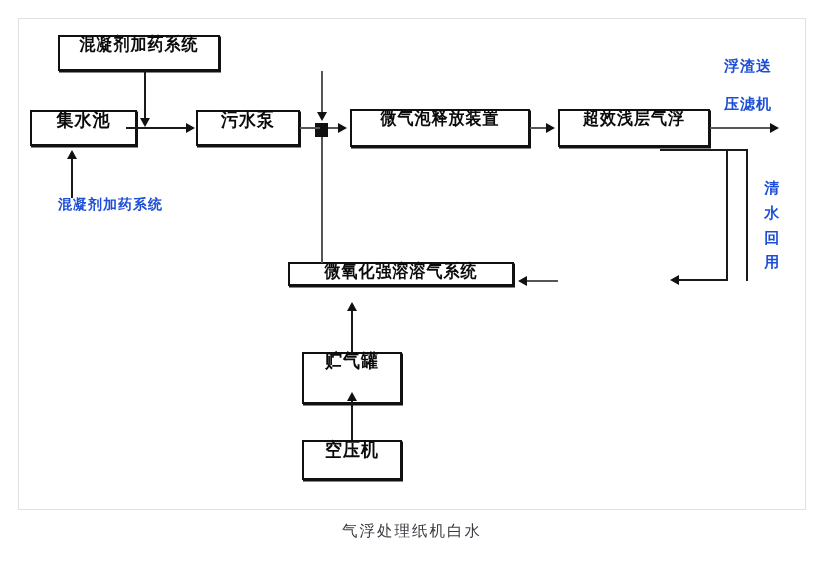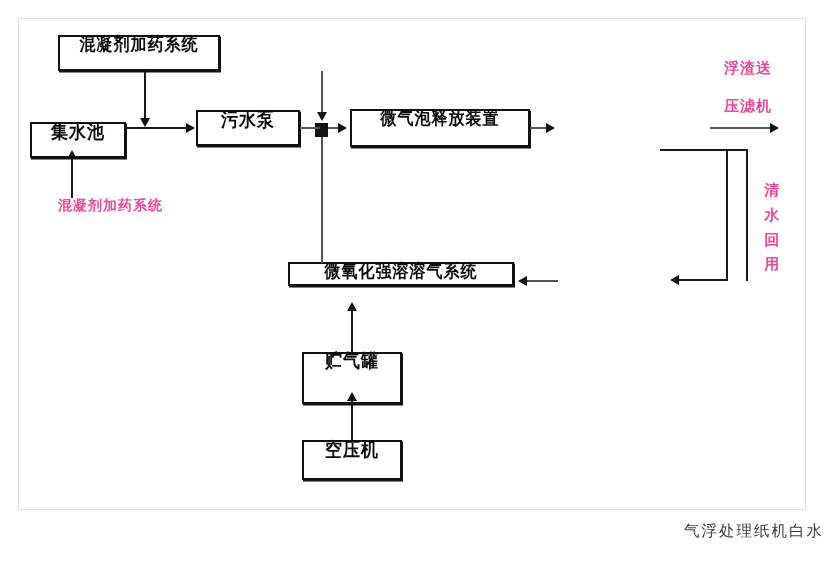--- a/index.html
+++ b/index.html
@@ -91,72 +91,75 @@
   }
   .arrow.down {
     border-left: 5px solid transparent;
     border-right: 5px solid transparent;
     border-top: 9px solid #111111;
   }
 
   
   .note {
     position: absolute;
-    color: #ec4899;
+    color: #1d4ed8;
     font-weight: 700;
     white-space: nowrap;
     letter-spacing: 1px;
     line-height: 1.05;
-    font-family: Liberation Sans, sans-serif;
+    font-family: Liberation Mono, monospace;
   }
   .note.vertical {
     white-space: normal;
     width: 1.3em;
     text-align: center;
     letter-spacing: 0;
     line-height: 1.65;
   }
 
   
   .caption {
     position: absolute;
     left: 0;
     top: 521px;
     width: 824px;
-    text-align: right;
+    text-align: center;
     font-size: 15.5px;
     color: #3b3b42;
     letter-spacing: 2px;
     font-family: "DejaVu Sans", "Liberation Sans", sans-serif;
   }
 </style>
 </head>
 <body>
 
 <div id="canvas">
 
   <div class="figure-frame"></div>
 
   <div class="box" style="left:58px; top:35px; width:162px; height:36px; font-size:16px;">
     <span class="bx-label">混凝剂加药系统</span>
   </div>
 
 
-  <div class="box" style="left:30px; top:122px; width:96px; height:36px; font-size:17px;">
+  <div class="box" style="left:30px; top:110px; width:107px; height:36px; font-size:17px;">
     <span class="bx-label">集水池</span>
   </div>
 
   <div class="box" style="left:196px; top:110px; width:104px; height:36px; font-size:17px;">
     <span class="bx-label">污水泵</span>
   </div>
 
   <div class="box" style="left:350px; top:109px; width:180px; height:38px; font-size:16px;">
     <span class="bx-label">微气泡释放装置</span>
   </div>
 
+  <div class="box" style="left:558px; top:109px; width:152px; height:38px; font-size:16px;">
+    <span class="bx-label">超效浅层气浮</span>
+  </div>
 
   <div class="box" style="left:288px; top:262px; width:226px; height:24px; font-size:16px;">
     <span class="bx-label">微氧化强溶溶气系统</span>
   </div>
 
 
   <div class="box" style="left:302px; top:352px; width:100px; height:52px; font-size:17px;">
     <span class="bx-label">贮气罐</span>
   </div>
 

